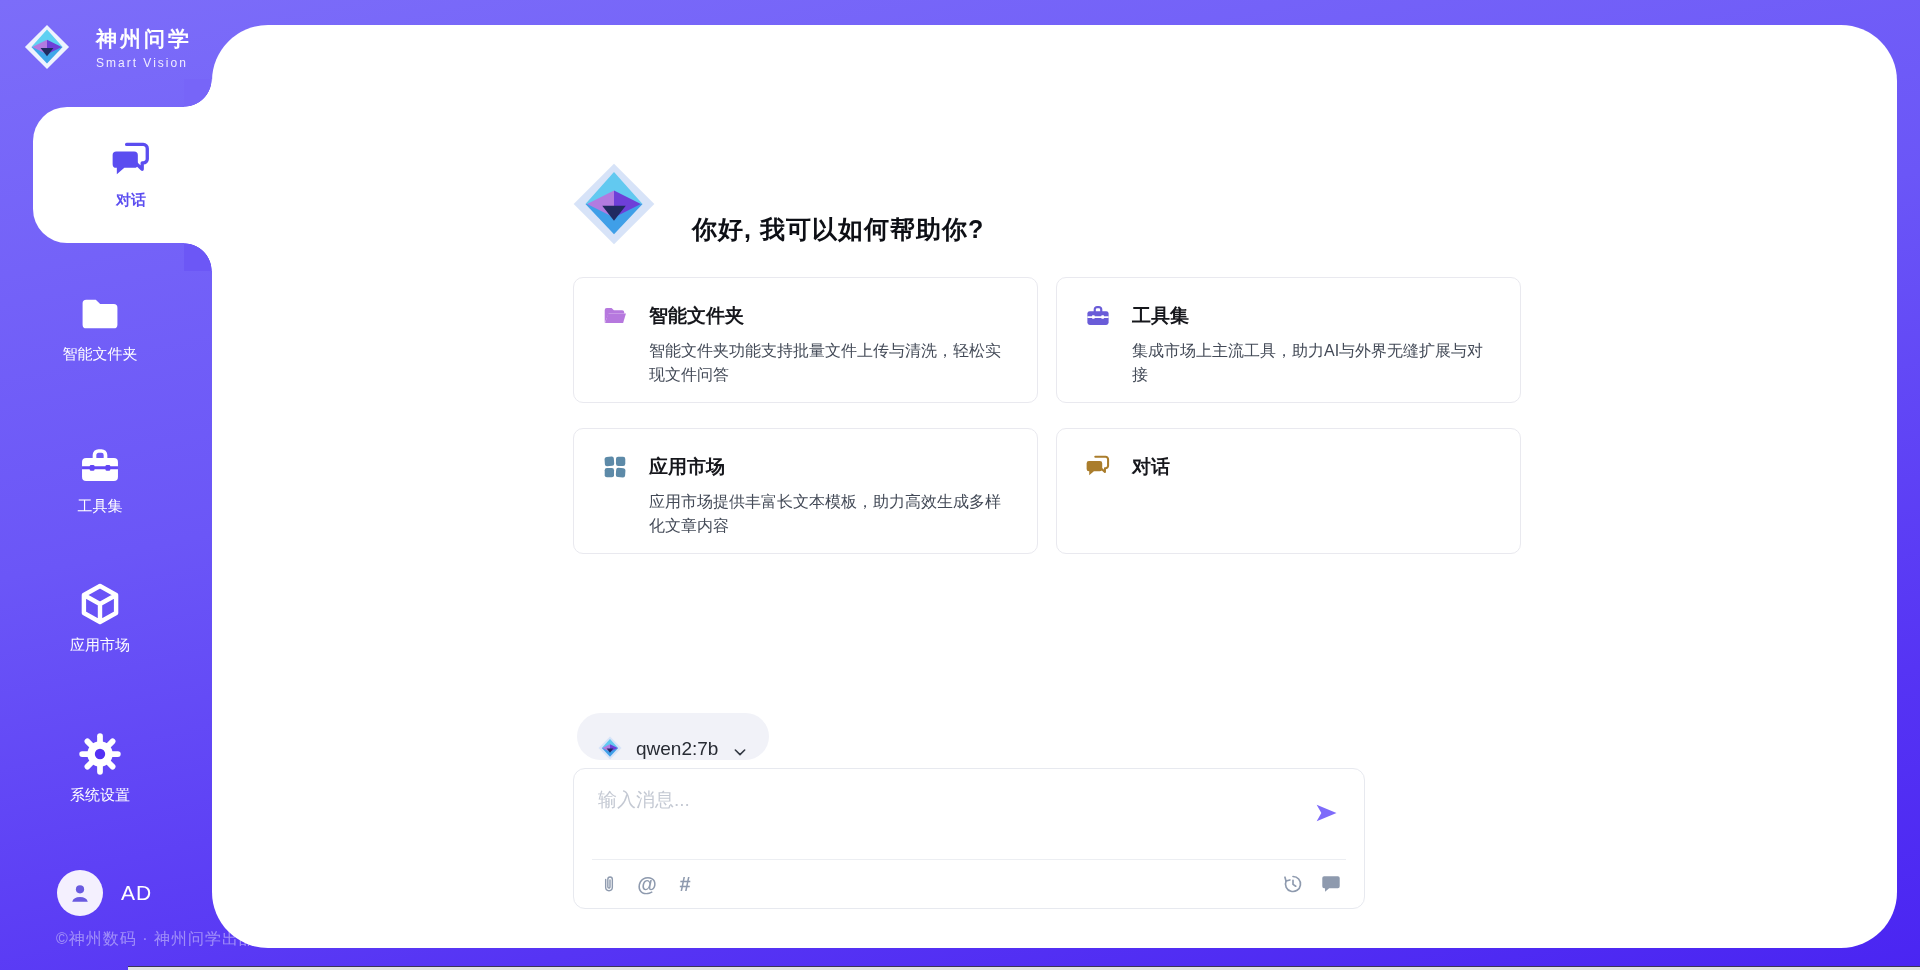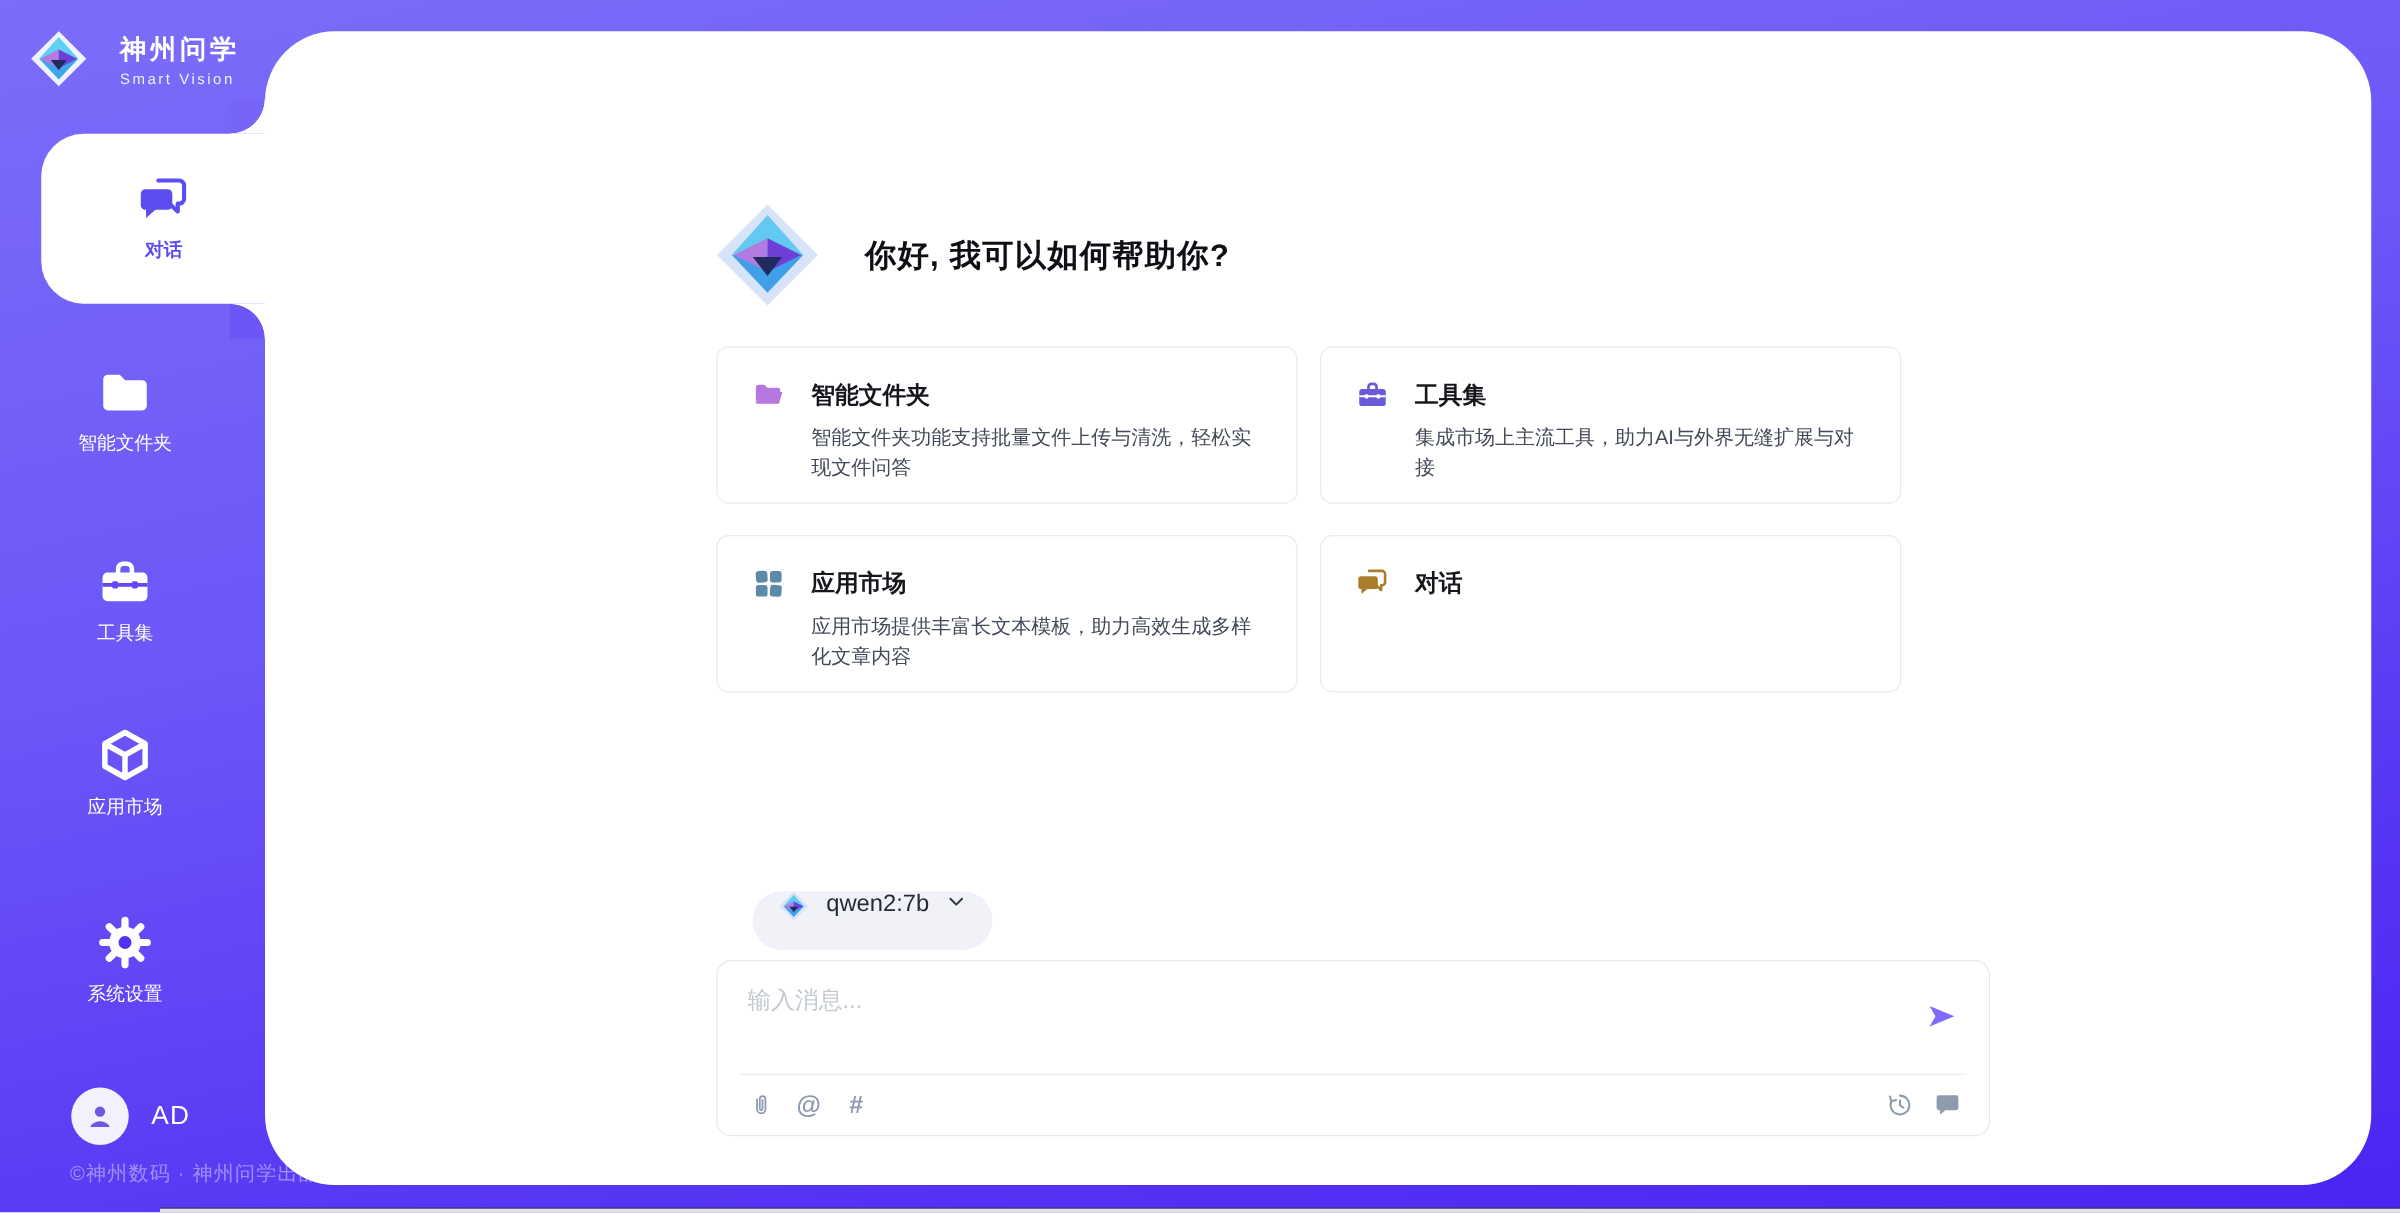--- a/index.html
+++ b/index.html
@@ -41,39 +41,39 @@
   .nav-gear    { top:731px;align-items:center; }
 
   .user-row { position:absolute; left:57px; top:870px; display:flex; align-items:center; gap:18px; cursor:pointer; }
   .avatar { width:46px; height:46px; border-radius:50%; background:#f4f0fe;
             display:flex; align-items:center; justify-content:center; }
   .user-name { color:#fff; font-size:21px; letter-spacing:1px;text-align:center; }
   .sidebar-footer { position:absolute; left:8px; top:929px; color:rgba(255,255,255,0.42);
                     font-size:16px; letter-spacing:1px; white-space:nowrap;margin-left:48px; }
 
   
-  .greeting { position:absolute; left:572px; top:162px; display:flex; align-items:center; gap:36px; }
+  .greeting { position:absolute; left:572px; top:162px; display:flex; align-items:flex-end; gap:36px; }
   .greeting-title { font-size:25px; font-weight:700; color:#0d0f15; letter-spacing:1px; }
 
   
   .cards { position:absolute; left:573px; top:277px; width:948px;
            display:grid; grid-template-columns:465px 465px; grid-auto-rows:126px; column-gap:18px; row-gap:25px; }
   .card { background:#fff; border:1px solid #e9e9ef; border-radius:10px;
           padding:25px 28px 0 28px; cursor:pointer; overflow:hidden; }
   .card-head { display:flex; align-items:center; gap:21px; }
   .card-title { font-size:19px; font-weight:700; color:#16171c; }
   .card-desc { margin-top:10px; margin-left:47px; font-size:16px; line-height:24px; color:#434a57; }
 
   
-  .model-pill { position:absolute; left:602px; top:713px; height:47px; padding:0 21px;
-                background:#f1f2f8; border-radius:24px; display:inline-flex; align-items:flex-start; gap:14px; cursor:pointer; }
+  .model-pill { position:absolute; left:577px; top:713px; height:47px; padding:0 21px;
+                background:#f1f2f8; border-radius:24px; display:inline-flex; align-items:flex-end; gap:14px; cursor:pointer; }
   .model-name { font-size:19px; color:#272b33; }
 
   
-  .composer { position:absolute; left:573px; top:768px; width:1019px; height:141px;
+  .composer { position:absolute; left:573px; top:768px; width:792px; height:141px;
               background:#fff; border:1px solid #e7e9ef; border-radius:12px; }
   .composer textarea { position:absolute; left:24px; top:18px; width:860px; height:60px;
               border:none; outline:none; resize:none; font-family:inherit;
               font-size:19px; color:#333; background:transparent; }
   .composer textarea::placeholder { color:#c4c9d3; }
   .send-btn { position:absolute; right:22px; top:28px; width:32px; height:32px;
               display:flex; align-items:center; justify-content:center; cursor:pointer; }
   .composer .divider { position:absolute; left:18px; right:18px; top:90px; height:1px; background:#eceef2; }
   .composer-toolbar { position:absolute; left:24px; right:22px; top:91px; height:48px;
               display:flex; align-items:center; gap:16px; color:#8e9aae; }

